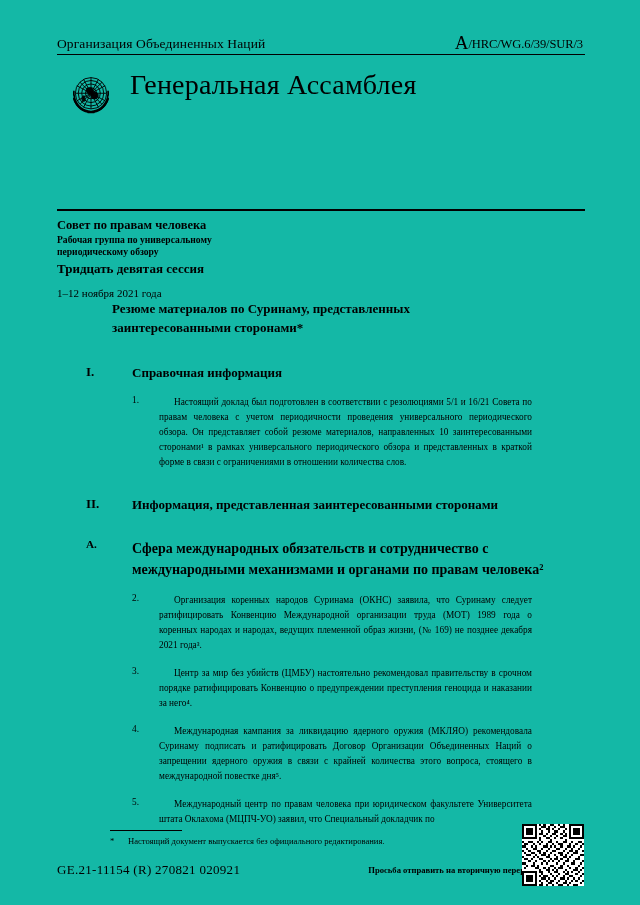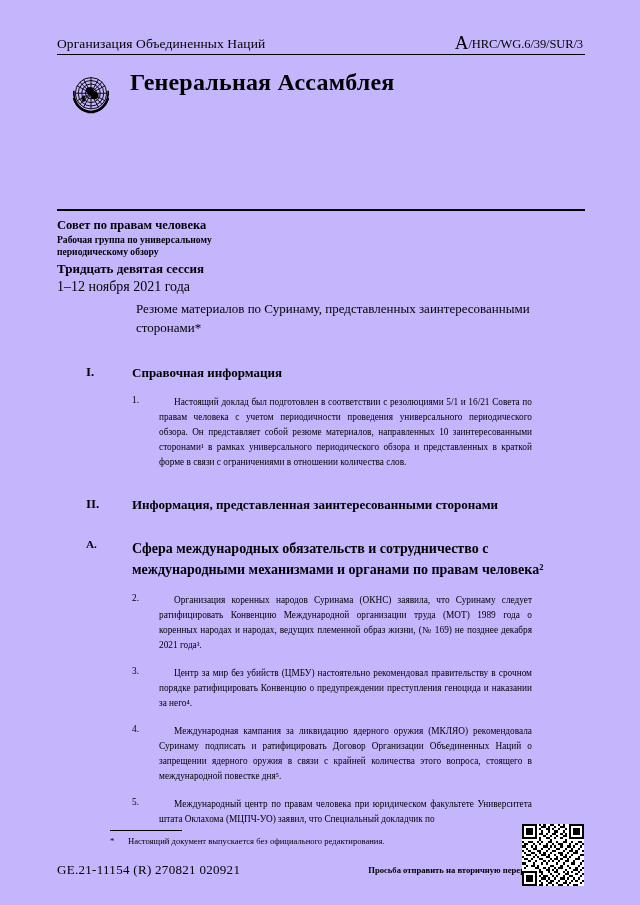--- a/index.html
+++ b/index.html
@@ -12,21 +12,21 @@
     color: #000000;
     position: relative;
     overflow: hidden;
   }
 
   .page {
     position: absolute;
     left: 0; top: 0;
     width: 640px;
     height: 905px;
-    background: #c4b5fd;
+    background: #14b8a6;
     padding: 0;
   }
 
   
   .masthead {
     position: absolute;
     left: 57px;
     top: 33px;
     width: 528px;
   }
@@ -65,22 +65,22 @@
     margin-top: 9px;
   }
   .emblem {
     width: 58px;
     height: 58px;
     flex: 0 0 58px;
     margin-left: 5px;
     margin-top: 2px;
   }
   .ga-title {
-    font-size: 24px;
-    font-weight: bold;
+    font-size: 28px;
+    font-weight: normal;
     letter-spacing: 0.2px;
     margin-left: 10px;
     margin-top: 5px;
     flex: 1 1 auto;
     white-space: nowrap;
   }
   .distr-block {
     flex: 0 0 auto;
     width: 145px;
     margin-top: 12px;
@@ -102,35 +102,35 @@
     position: absolute;
     left: 57px;
     top: 217px;
     width: 360px;
     line-height: 1.33;
   }
   .council .l1 { font-size: 12.5px; font-weight: bold; }
   .council .l2 { font-size: 9.6px; font-weight: bold; margin-top: 0; }
   .council .l3 { font-size: 9.6px; font-weight: bold; }
   .council .l4 { font-size: 13px; font-weight: bold; margin-top: 1px; }
-  .council .l5 { font-size: 14px; margin-top: 1px; }
+  .council .l5 { font-size: 11px; margin-top: 9px; }
 
   
   .content {
     position: absolute;
     left: 86px;
     top: 300px;
     width: 499px;
   }
 
   .title-main {
     font-size: 13px;
-    font-weight: normal;
+    font-weight: bold;
     line-height: 1.45;
-    margin-left: 50px;
+    margin-left: 26px;
     width: 395px;
   }
   .title-sub {
     font-size: 11.3px;
     font-weight: bold;
     line-height: 1.45;
     margin-left: 46px;
     margin-top: 24px;
     width: 400px;
   }

